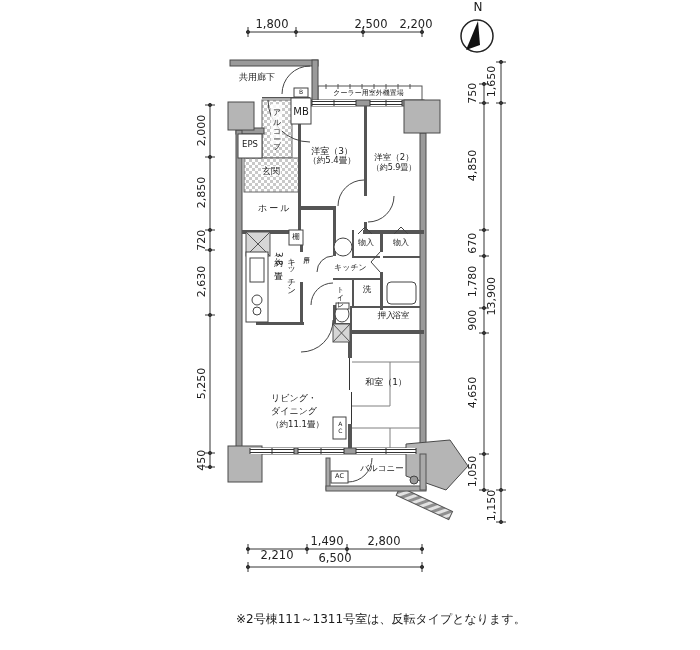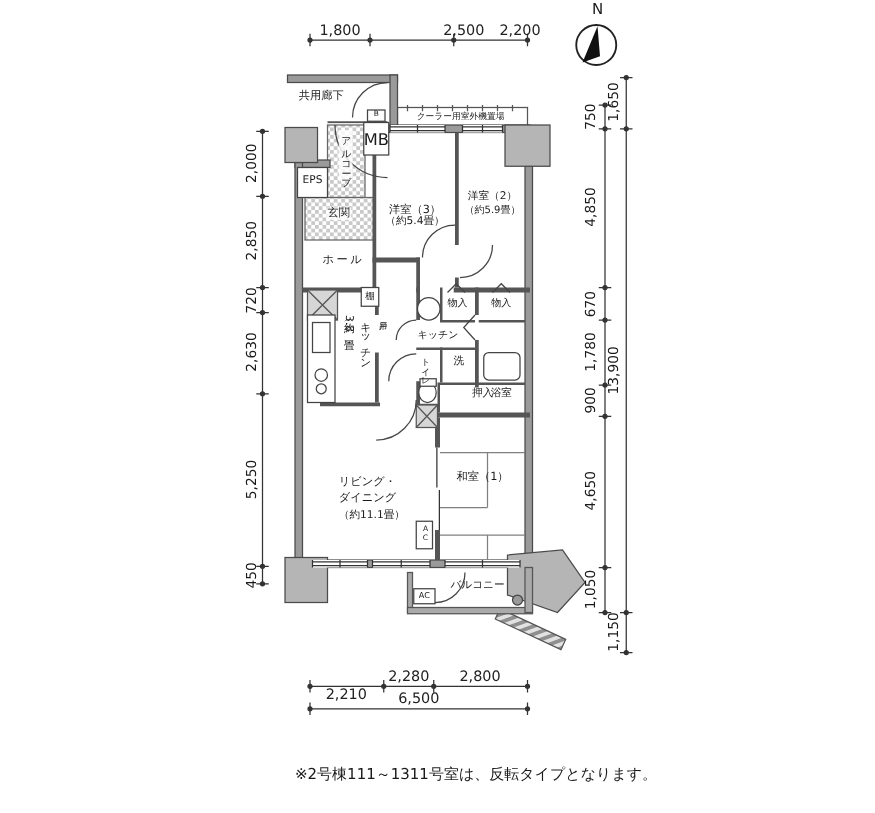--- a/index.html
+++ b/index.html
@@ -226,46 +226,46 @@
 <div class="lbl dimv" style="left:458px;top:276px;width:30px;">1,780</div>
 <div class="lbl dimv" style="left:458px;top:314px;width:30px;">900</div>
 <div class="lbl dimv" style="left:458px;top:387px;width:30px;">4,650</div>
 <div class="lbl dimv" style="left:458px;top:466px;width:30px;">1,050</div>
 
 <div class="lbl dimv" style="left:477px;top:76px;width:30px;">1,650</div>
 <div class="lbl dimv" style="left:472px;top:290px;width:40px;">13,900</div>
 <div class="lbl dimv" style="left:477px;top:500px;width:30px;">1,150</div>
 
 <div class="lbl dim ctr" style="left:253px;top:535px;width:48px;margin-top:14px;">2,210</div>
-<div class="lbl dim ctr" style="left:303px;top:535px;width:48px;">2,280</div>
+<div class="lbl dim ctr" style="left:303px;top:535px;width:48px;">1,490</div>
 <div class="lbl dim ctr" style="left:360px;top:535px;width:48px;">2,800</div>
 <div class="lbl dim ctr" style="left:311px;top:552px;width:48px;">6,500</div>
 
 <div class="lbl" style="left:239px;top:72px;font-size:9px;text-align:right;">共用廊下</div>
 <div class="lbl ctr" style="left:320px;top:89px;width:97px;font-size:7px;">クーラー用室外機置場</div>
 <div class="lbl vtx onTile" style="left:271px;top:104px;font-size:8px;">アルコーブ</div>
 <div class="lbl ctr" style="left:294px;top:89px;width:14px;font-size:6px;">B</div>
-<div class="lbl ctr" style="left:291px;top:106px;width:20px;font-size:13px;">MB</div>
+<div class="lbl ctr" style="left:291px;top:106px;width:20px;font-size:10px;">MB</div>
 <div class="lbl ctr" style="left:238px;top:140px;width:24px;font-size:8.5px;">EPS</div>
 <div class="lbl onTile" style="left:261px;top:166px;font-size:9px;">玄関</div>
 <div class="lbl" style="left:258px;top:203px;font-size:9px;letter-spacing:2px;">ホール</div>
-<div class="lbl ctr" style="left:301px;top:163px;width:62px;font-size:9px;text-align:center;"><div>洋室（3）</div><div style="font-size:8.5px;">（約5.4畳）</div></div>
+<div class="lbl ctr" style="left:301px;top:146px;width:62px;font-size:9px;text-align:center;"><div>洋室（3）</div><div style="font-size:8.5px;">（約5.4畳）</div></div>
 <div class="lbl ctr" style="left:366px;top:153px;width:56px;font-size:8.5px;"><div>洋室（2）</div><div style="font-size:8px;">（約5.9畳）</div></div>
 <div class="lbl" style="left:272px;top:252px;height:72px;writing-mode:vertical-rl;font-size:8.5px;line-height:13px;"><div>キッチン</div><div>（約3.8畳）</div></div>
 <div class="lbl ctr" style="left:289px;top:233px;width:14px;font-size:7.5px;">棚</div>
 <div class="lbl vtx" style="left:302px;top:252px;font-size:7px;letter-spacing:0;">吊戸</div>
 <div class="lbl" style="left:334px;top:263px;font-size:8px;">キッチン</div>
 <div class="lbl ctr" style="left:352px;top:238px;width:28px;font-size:8px;">物入</div>
 <div class="lbl ctr" style="left:385px;top:238px;width:32px;font-size:8px;">物入</div>
 <div class="lbl ctr" style="left:386px;top:263px;width:30px;font-size:8.5px;margin-top:48px;">浴室</div>
 <div class="lbl ctr" style="left:358px;top:285px;width:18px;font-size:8.5px;">洗</div>
 <div class="lbl vtx" style="left:336px;top:281px;font-size:7px;letter-spacing:0;">トイレ</div>
 <div class="lbl ctr" style="left:368px;top:311px;width:36px;font-size:8.5px;">押入</div>
 <div class="lbl ctr" style="left:356px;top:377px;width:60px;font-size:9px;">和室（1）</div>
-<div class="lbl" style="left:271px;top:380px;font-size:9px;line-height:13px;"><div>リビング・</div><div>ダイニング</div><div style="font-size:8.5px;">（約11.1畳）</div></div>
+<div class="lbl" style="left:271px;top:392px;font-size:9px;line-height:13px;"><div>リビング・</div><div>ダイニング</div><div style="font-size:8.5px;">（約11.1畳）</div></div>
 <div class="lbl ctr" style="left:352px;top:464px;width:60px;font-size:8.5px;">バルコニー</div>
 <div class="lbl vtx" style="left:336px;top:420px;font-size:6px;letter-spacing:0;">AC</div>
 <div class="lbl ctr" style="left:331px;top:473px;width:17px;font-size:6.5px;">AC</div>
 
 <div class="lbl notes" style="left:236px;top:572px;">
   <div>※2号棟111～1311号室は、反転タイプとなります。</div>
   
   
 </div>
 

